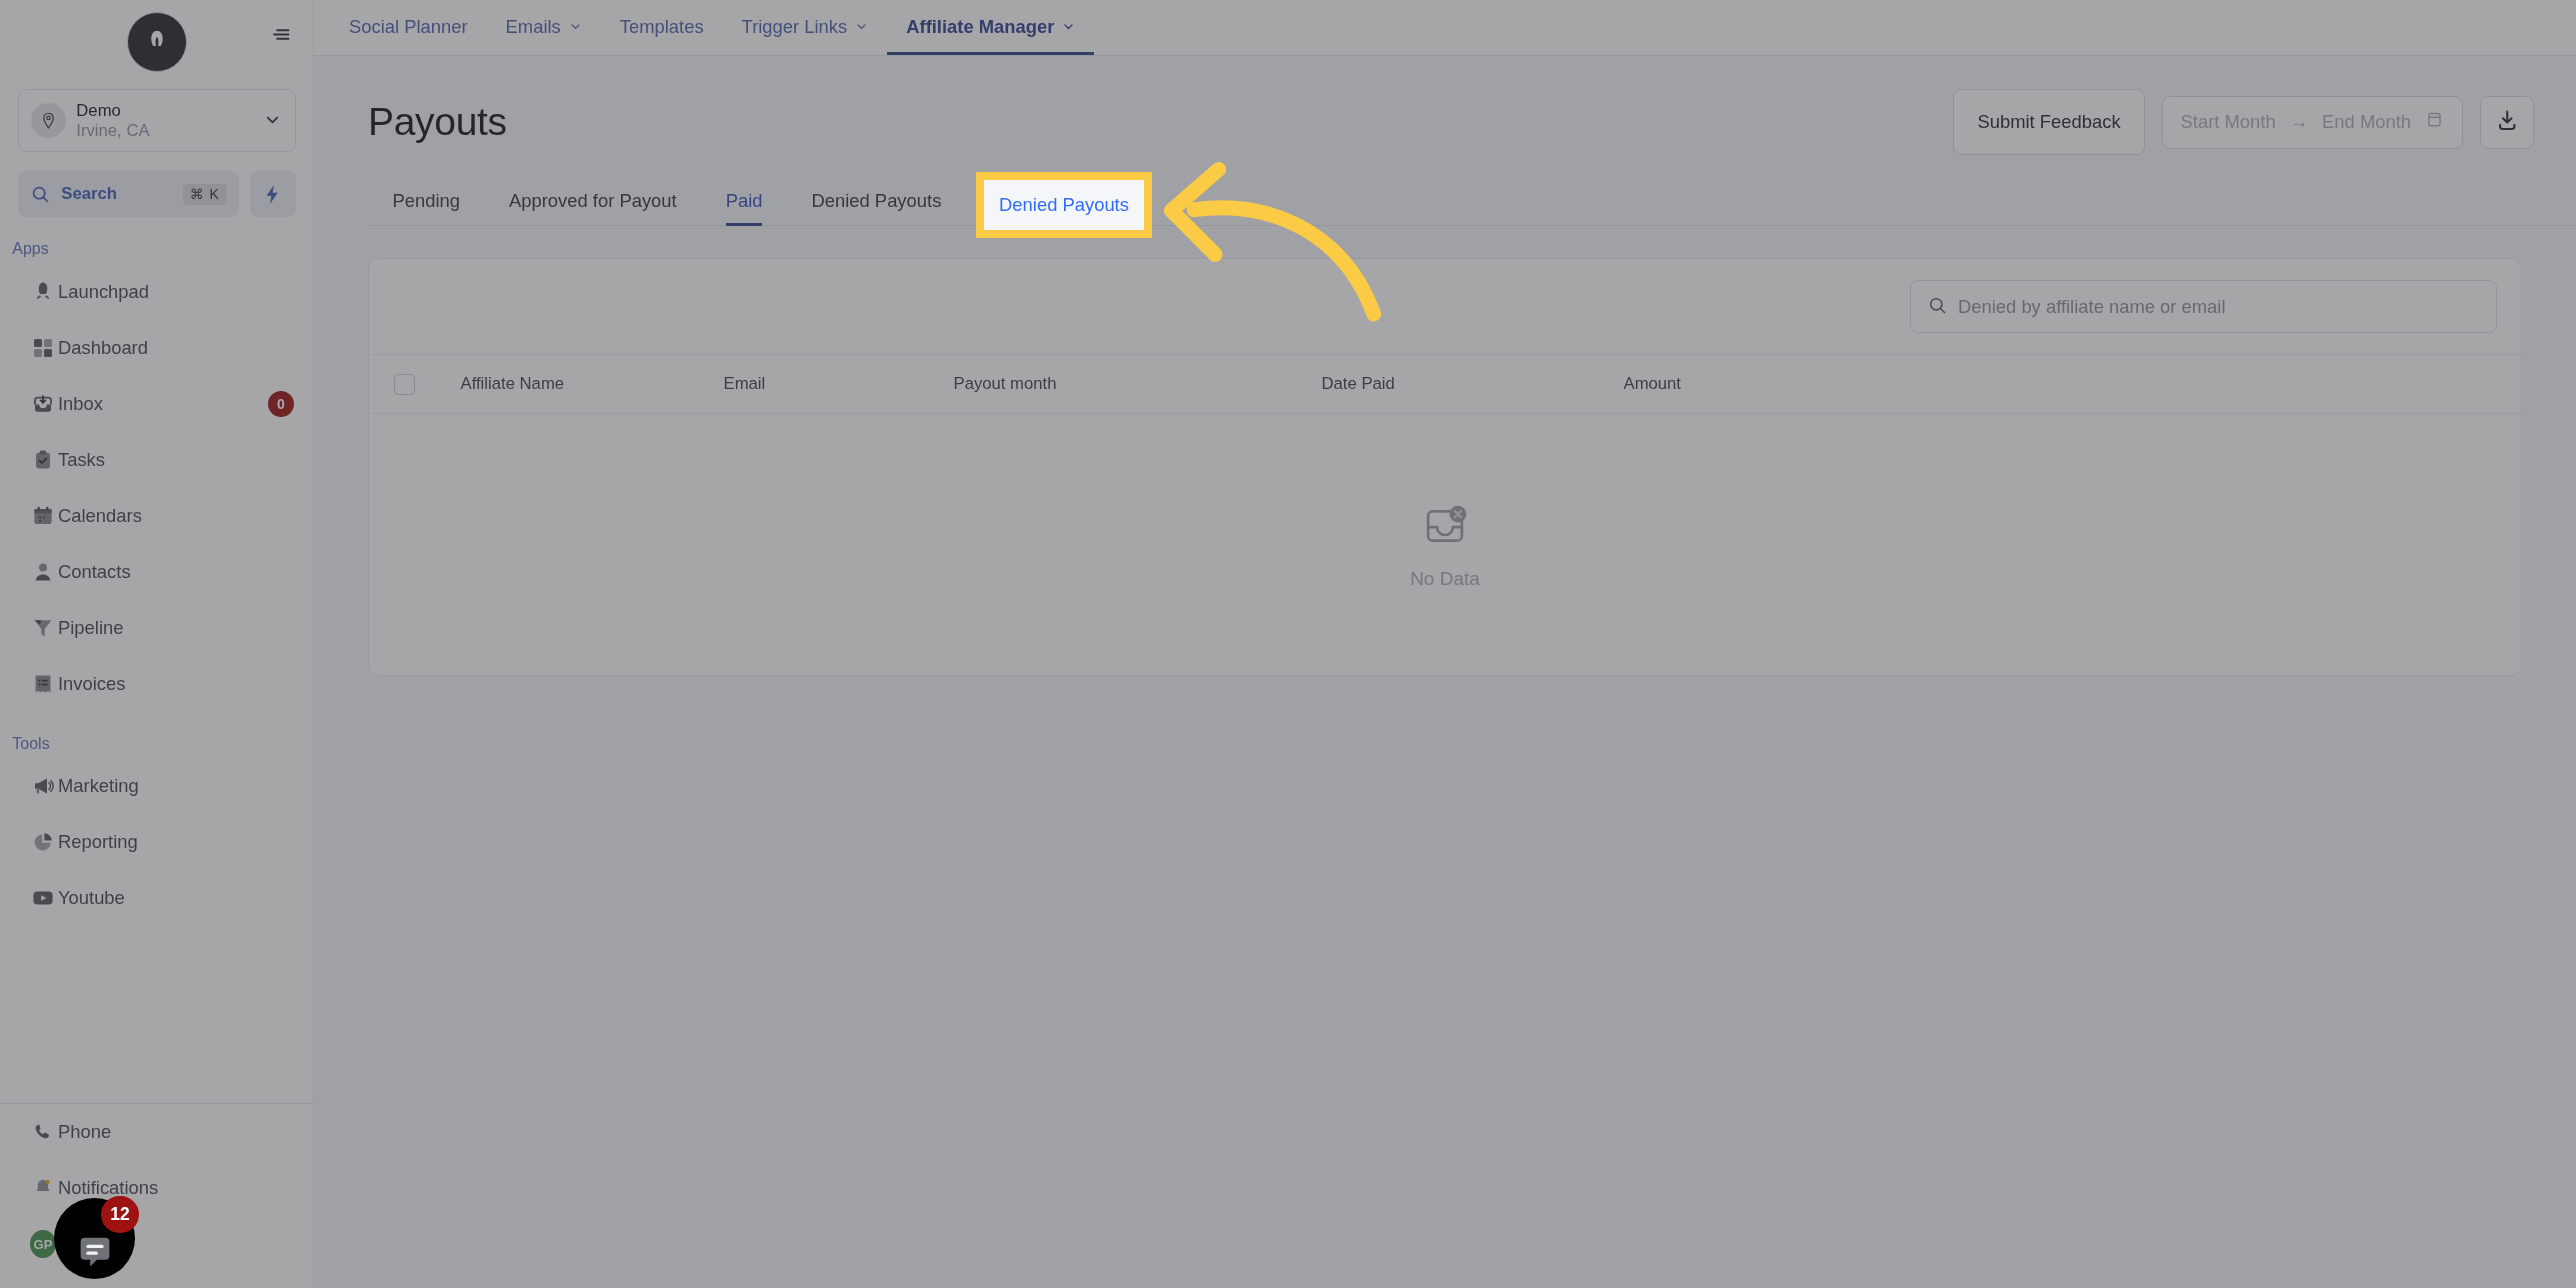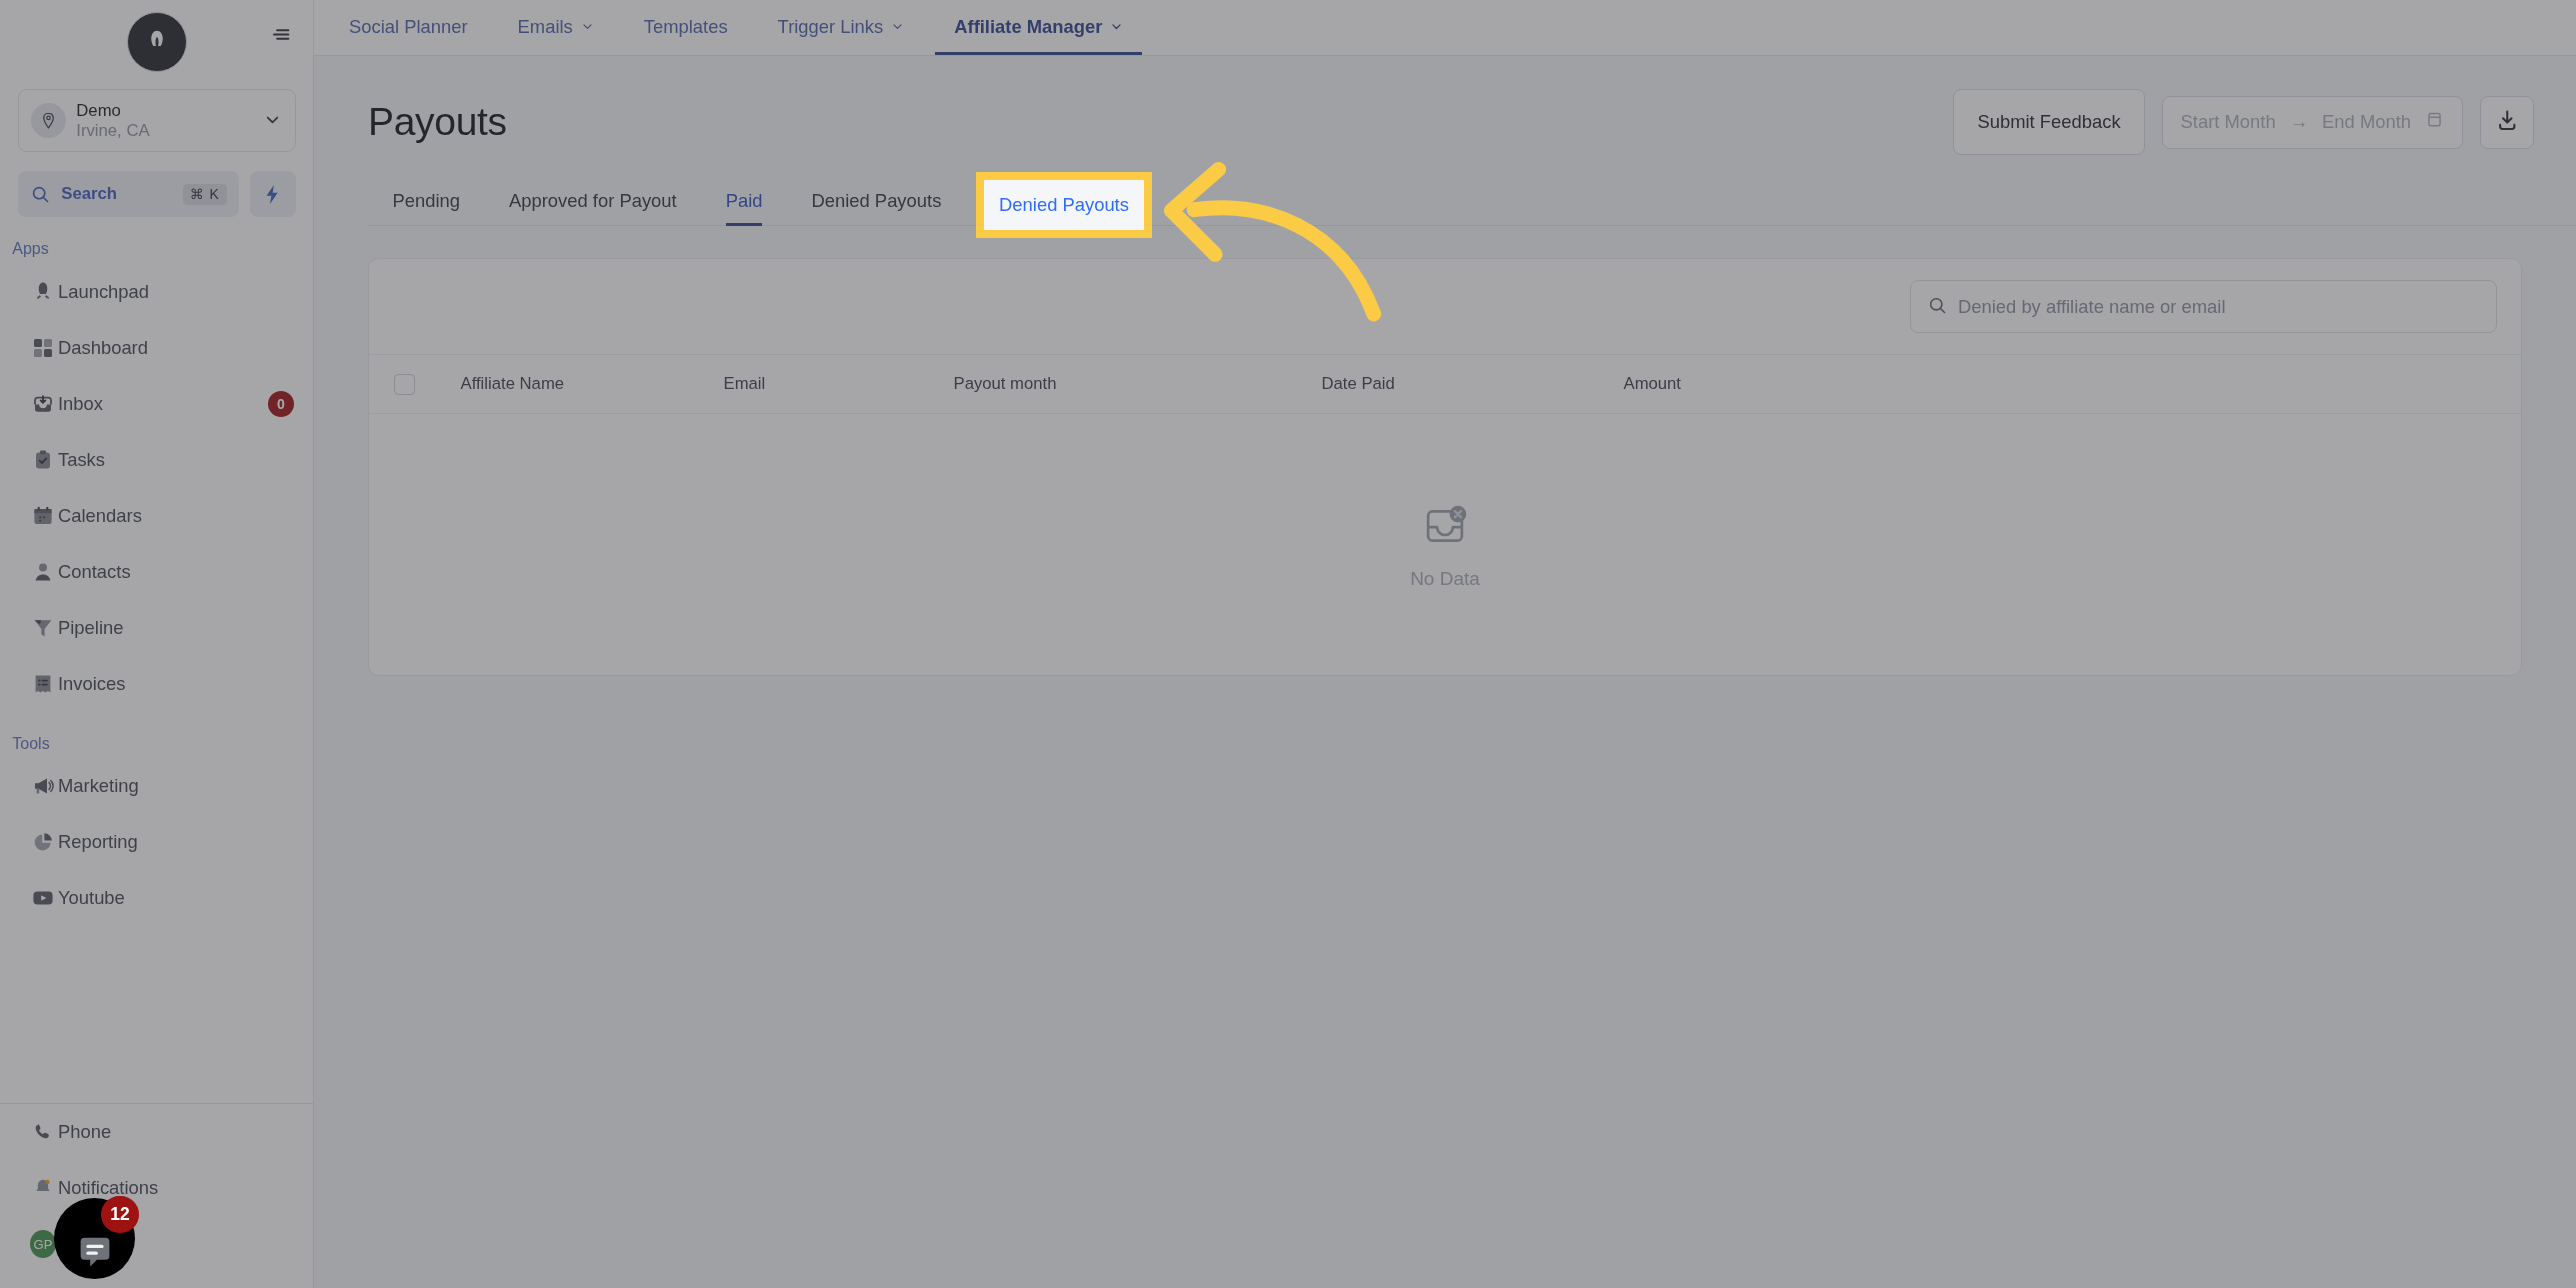--- a/index.html
+++ b/index.html
@@ -159,21 +159,21 @@
   }
   .sb-bottom { padding-bottom: 16px; }
   .sb-bottom .nav-item { height: 56px; }
 
   .avatar-green {
     width: 28px; height: 28px;
     border-radius: 50%;
     background: #3f8f46;
     color: #fff;
     font-size: 13px;
-    font-weight: normal;
+    font-weight: bold;
     display:flex;align-items:center;justify-content:center;
   }
 
   
   .main {
     flex: 1 1 auto;
     height: 1288px;
     background: #ffffff;
     display: flex;
     flex-direction: column;
@@ -182,21 +182,21 @@
   }
 
   
   .topnav {
     height: 56px;
     background: #ffffff;
     border-bottom: 0.9px solid #e3e5ea;
     display: flex;
     align-items: flex-end;
     padding: 0 0 0 16px;
-    gap: 12px;
+    gap: 0;
     flex: 0 0 56px;
   }
   .topnav-item {
     height: 56px;
     display: flex;
     align-items: center;
     gap: 8px;
     padding: 0 19px;
     font-size: 18.4px;
     color: #4a5fa8;

